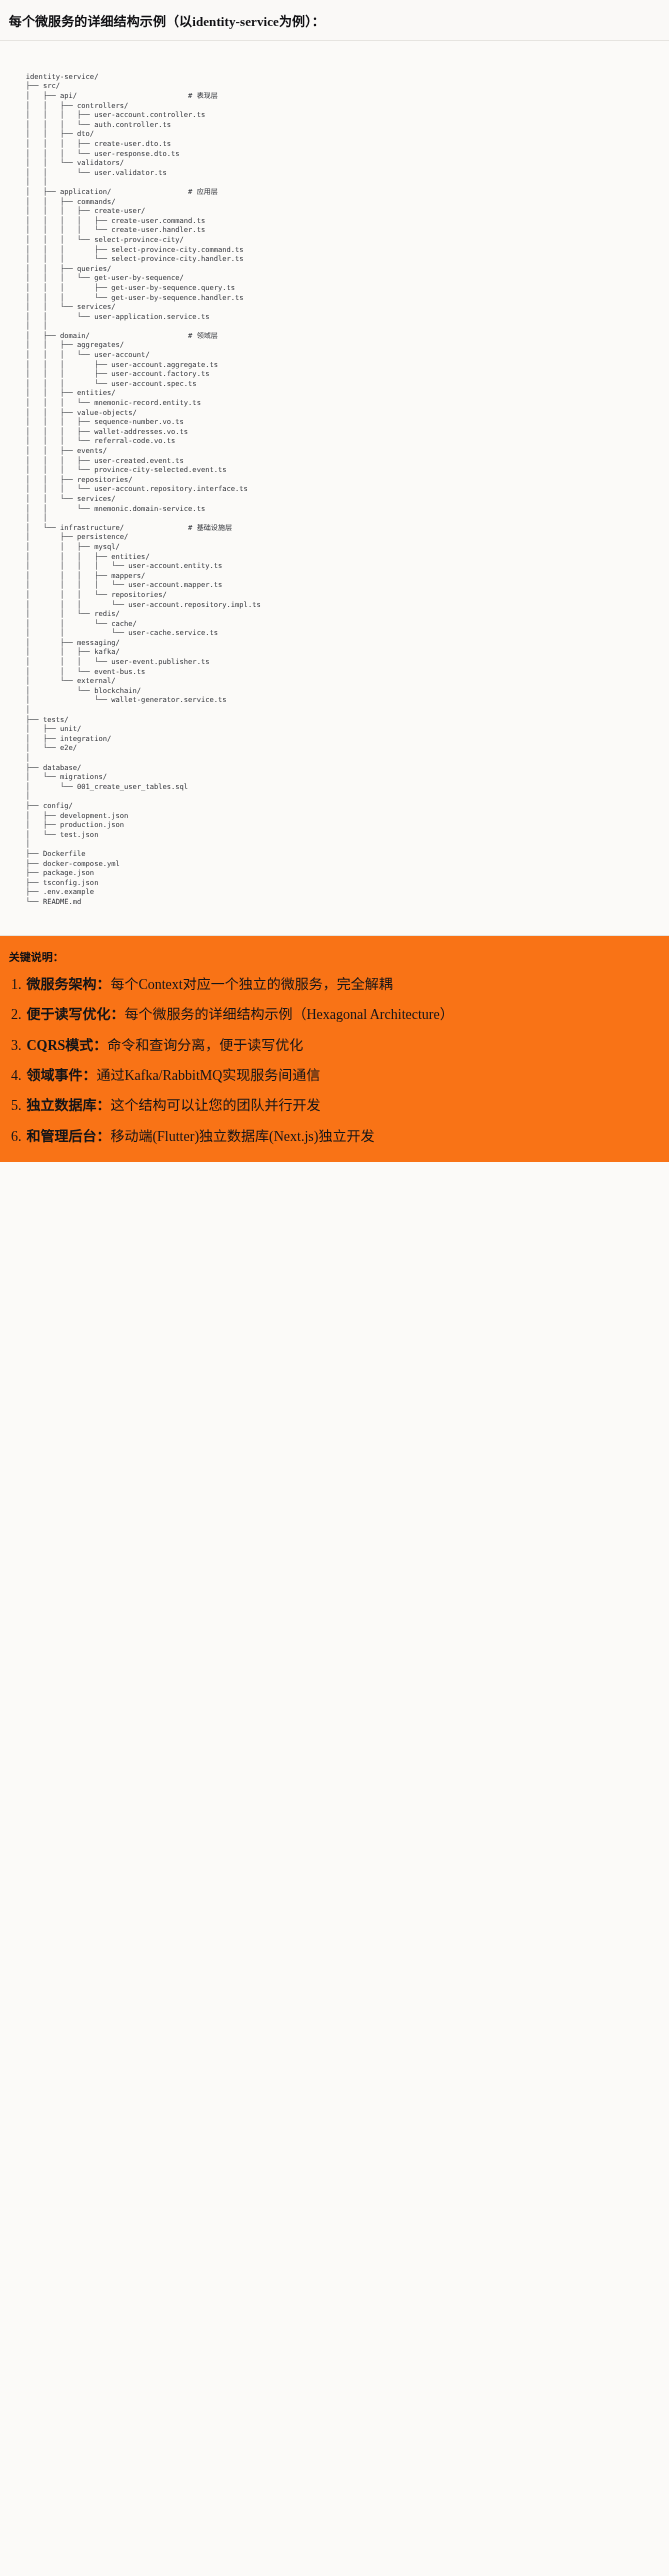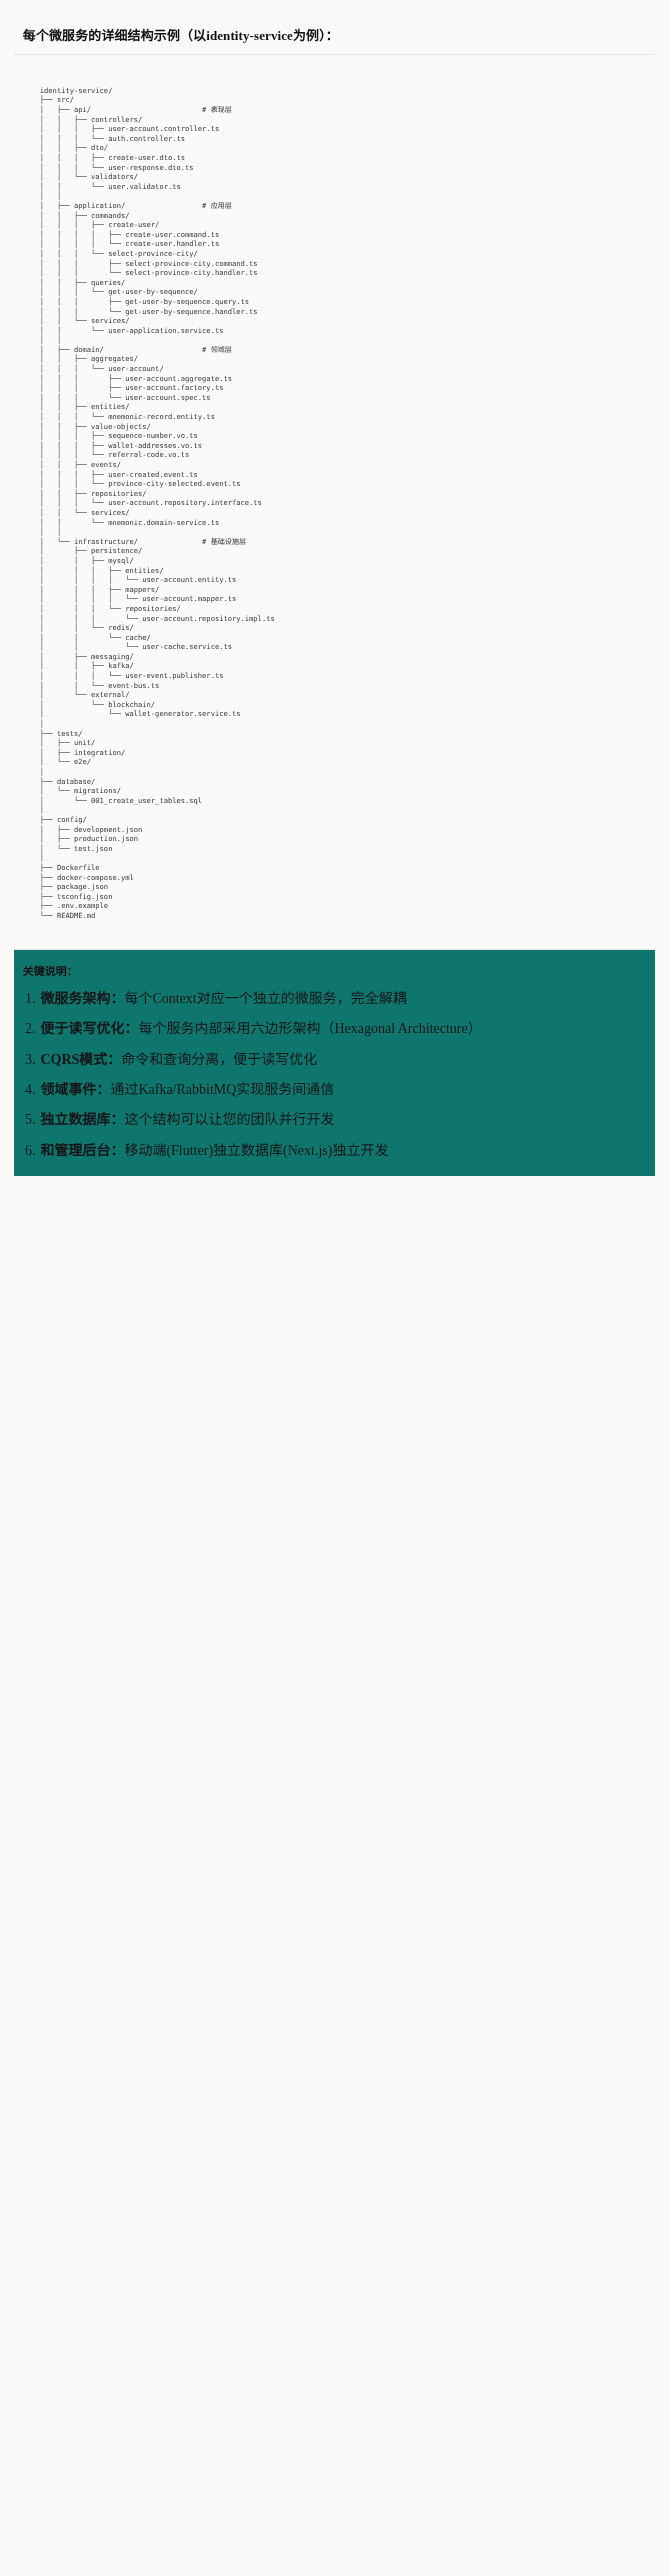--- a/index.html
+++ b/index.html
@@ -11,21 +11,21 @@
   body {
     width: 669px;
     font-family: "Liberation Sans", sans-serif;
     color: #16161a;
     -webkit-font-smoothing: antialiased;
   }
   .page {
     width: 669px;
     box-sizing: border-box;
     background: #fbfaf8;
-    padding: 14px;
+    padding: 0;
   }
 
   
   .header {
     padding: 12.5px 8.8px 10px 8.8px;
     border-bottom: 0.6px solid #e6e4e0;
     background: #faf9f7;
   }
   .header-title {
     font-family: "Liberation Serif", serif;
@@ -55,21 +55,21 @@
   .tree-line {
     display: block;
     white-space: pre;
     min-height: 9.6px;
   }
 
   
   .notes {
     padding: 8.8px 8.8px 6.3px 8.8px;
     border-top: 0.6px solid #e6e4e0;
-    background: #0f766e;
+    background: #f97316;
   }
   .notes-title {
     font-family: "Liberation Serif", serif;
     font-weight: bold;
     font-size: 11px;
     line-height: 1.4;
     color: #111114;
     margin: 5px 0 8.8px 0;
   }
   ol.notes-list {
@@ -112,21 +112,21 @@
 
   <div class="tree-block">
     <pre class="tree" id="tree-pre"><span class="tree-line">identity-service/</span><span class="tree-line">├── src/</span><span class="tree-line">│   ├── api/                          # 表现层</span><span class="tree-line">│   │   ├── controllers/</span><span class="tree-line">│   │   │   ├── user-account.controller.ts</span><span class="tree-line">│   │   │   └── auth.controller.ts</span><span class="tree-line">│   │   ├── dto/</span><span class="tree-line">│   │   │   ├── create-user.dto.ts</span><span class="tree-line">│   │   │   └── user-response.dto.ts</span><span class="tree-line">│   │   └── validators/</span><span class="tree-line">│   │       └── user.validator.ts</span><span class="tree-line">│   │</span><span class="tree-line">│   ├── application/                  # 应用层</span><span class="tree-line">│   │   ├── commands/</span><span class="tree-line">│   │   │   ├── create-user/</span><span class="tree-line">│   │   │   │   ├── create-user.command.ts</span><span class="tree-line">│   │   │   │   └── create-user.handler.ts</span><span class="tree-line">│   │   │   └── select-province-city/</span><span class="tree-line">│   │   │       ├── select-province-city.command.ts</span><span class="tree-line">│   │   │       └── select-province-city.handler.ts</span><span class="tree-line">│   │   ├── queries/</span><span class="tree-line">│   │   │   └── get-user-by-sequence/</span><span class="tree-line">│   │   │       ├── get-user-by-sequence.query.ts</span><span class="tree-line">│   │   │       └── get-user-by-sequence.handler.ts</span><span class="tree-line">│   │   └── services/</span><span class="tree-line">│   │       └── user-application.service.ts</span><span class="tree-line">│   │</span><span class="tree-line">│   ├── domain/                       # 领域层</span><span class="tree-line">│   │   ├── aggregates/</span><span class="tree-line">│   │   │   └── user-account/</span><span class="tree-line">│   │   │       ├── user-account.aggregate.ts</span><span class="tree-line">│   │   │       ├── user-account.factory.ts</span><span class="tree-line">│   │   │       └── user-account.spec.ts</span><span class="tree-line">│   │   ├── entities/</span><span class="tree-line">│   │   │   └── mnemonic-record.entity.ts</span><span class="tree-line">│   │   ├── value-objects/</span><span class="tree-line">│   │   │   ├── sequence-number.vo.ts</span><span class="tree-line">│   │   │   ├── wallet-addresses.vo.ts</span><span class="tree-line">│   │   │   └── referral-code.vo.ts</span><span class="tree-line">│   │   ├── events/</span><span class="tree-line">│   │   │   ├── user-created.event.ts</span><span class="tree-line">│   │   │   └── province-city-selected.event.ts</span><span class="tree-line">│   │   ├── repositories/</span><span class="tree-line">│   │   │   └── user-account.repository.interface.ts</span><span class="tree-line">│   │   └── services/</span><span class="tree-line">│   │       └── mnemonic.domain-service.ts</span><span class="tree-line">│   │</span><span class="tree-line">│   └── infrastructure/               # 基础设施层</span><span class="tree-line">│       ├── persistence/</span><span class="tree-line">│       │   ├── mysql/</span><span class="tree-line">│       │   │   ├── entities/</span><span class="tree-line">│       │   │   │   └── user-account.entity.ts</span><span class="tree-line">│       │   │   ├── mappers/</span><span class="tree-line">│       │   │   │   └── user-account.mapper.ts</span><span class="tree-line">│       │   │   └── repositories/</span><span class="tree-line">│       │   │       └── user-account.repository.impl.ts</span><span class="tree-line">│       │   └── redis/</span><span class="tree-line">│       │       └── cache/</span><span class="tree-line">│       │           └── user-cache.service.ts</span><span class="tree-line">│       ├── messaging/</span><span class="tree-line">│       │   ├── kafka/</span><span class="tree-line">│       │   │   └── user-event.publisher.ts</span><span class="tree-line">│       │   └── event-bus.ts</span><span class="tree-line">│       └── external/</span><span class="tree-line">│           └── blockchain/</span><span class="tree-line">│               └── wallet-generator.service.ts</span><span class="tree-line">│</span><span class="tree-line">├── tests/</span><span class="tree-line">│   ├── unit/</span><span class="tree-line">│   ├── integration/</span><span class="tree-line">│   └── e2e/</span><span class="tree-line">│</span><span class="tree-line">├── database/</span><span class="tree-line">│   └── migrations/</span><span class="tree-line">│       └── 001_create_user_tables.sql</span><span class="tree-line">│</span><span class="tree-line">├── config/</span><span class="tree-line">│   ├── development.json</span><span class="tree-line">│   ├── production.json</span><span class="tree-line">│   └── test.json</span><span class="tree-line">│</span><span class="tree-line">├── Dockerfile</span><span class="tree-line">├── docker-compose.yml</span><span class="tree-line">├── package.json</span><span class="tree-line">├── tsconfig.json</span><span class="tree-line">├── .env.example</span><span class="tree-line">└── README.md</span></pre>
   </div>
 
   <div class="notes">
     <div class="notes-title">关键说明：</div>
 
     <ol class="notes-list" id="notes-list">
         <li><span class="note-term">微服务架构</span><span class="note-sep">：</span><span class="note-desc">每个Context对应一个独立的微服务，完全解耦</span></li>
-        <li><span class="note-term">便于读写优化</span><span class="note-sep">：</span><span class="note-desc">每个服务内部采用六边形架构（Hexagonal Architecture）</span></li>
+        <li><span class="note-term">便于读写优化</span><span class="note-sep">：</span><span class="note-desc">每个微服务的详细结构示例（Hexagonal Architecture）</span></li>
         <li><span class="note-term">CQRS模式</span><span class="note-sep">：</span><span class="note-desc">命令和查询分离，便于读写优化</span></li>
         <li><span class="note-term">领域事件</span><span class="note-sep">：</span><span class="note-desc">通过Kafka/RabbitMQ实现服务间通信</span></li>
         <li><span class="note-term">独立数据库</span><span class="note-sep">：</span><span class="note-desc">这个结构可以让您的团队并行开发</span></li>
         <li><span class="note-term">和管理后台</span><span class="note-sep">：</span><span class="note-desc">移动端(Flutter)独立数据库(Next.js)独立开发</span></li>
       </ol>
 
   </div>
 
 </div>
 

